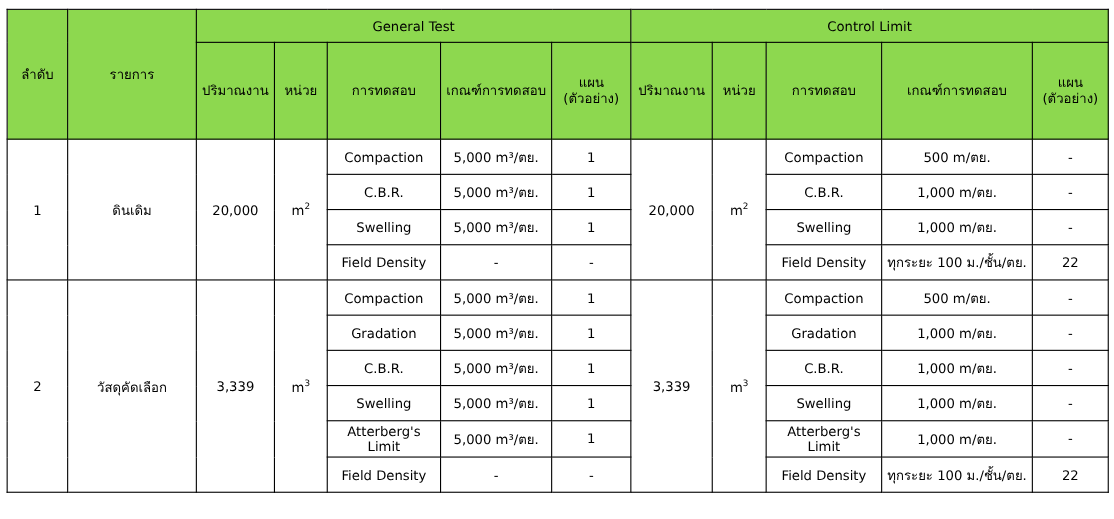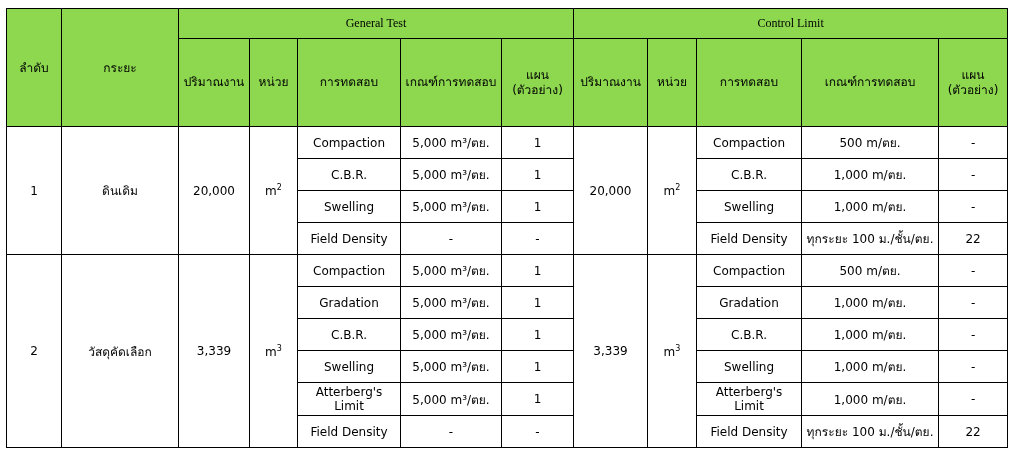--- a/index.html
+++ b/index.html
@@ -34,21 +34,20 @@
     vertical-align: middle;
     padding: 2px 3px;
     box-sizing: border-box;
   }
   .hdr {
     background: #8dd84f;
   }
   .hdr-group {
     height: 30px;
     font-size: 12.5px;
-    font-family: Liberation Serif, serif;
   }
   .hdr-cell {
     height: 88px;
     line-height: 1.25;
   }
   .corner {
     height: 118px;
     margin-left: 38px;
   }
   .row-cell {
@@ -78,21 +77,21 @@
       <col style="width:72px">
       <col style="width:74px">
       <col style="width:49px">
       <col style="width:105px">
       <col style="width:137px">
       <col style="width:69px">
     </colgroup>
     <thead>
       <tr>
         <th class="hdr corner" rowspan="2">ลำดับ</th>
-        <th class="hdr corner" rowspan="2">กระยะ</th>
+        <th class="hdr corner" rowspan="2">รายการ</th>
         <th class="hdr hdr-group" colspan="5">General Test</th>
         <th class="hdr hdr-group" colspan="5">Control Limit</th>
       </tr>
       <tr>
         <th class="hdr hdr-cell">ปริมาณงาน</th>
         <th class="hdr hdr-cell">หน่วย</th>
         <th class="hdr hdr-cell">การทดสอบ</th>
         <th class="hdr hdr-cell">
           <span>เกณฑ์การทดสอบ</span>
         </th>

